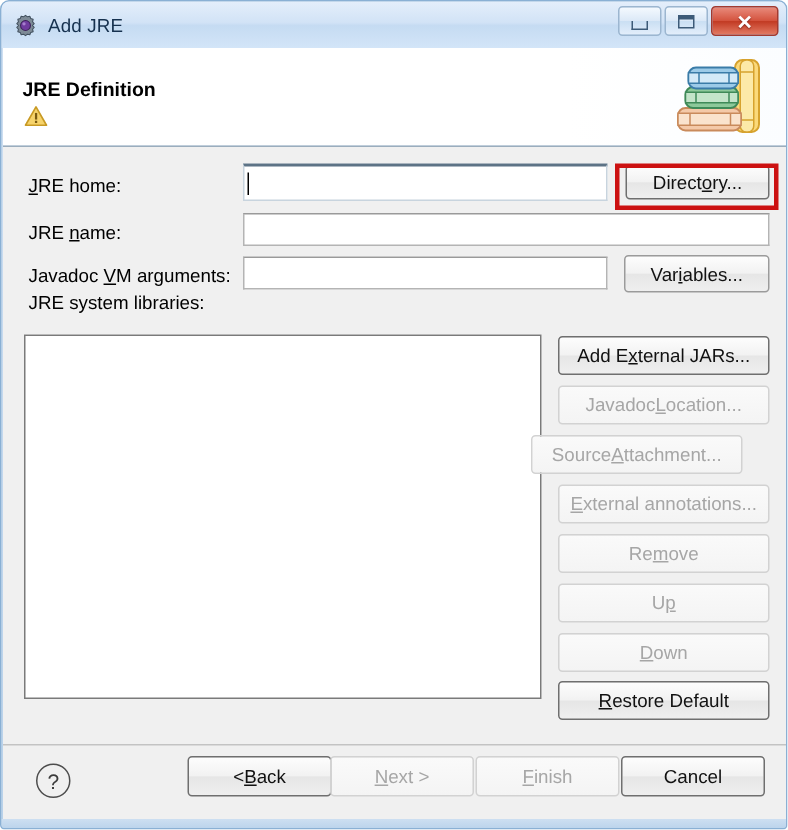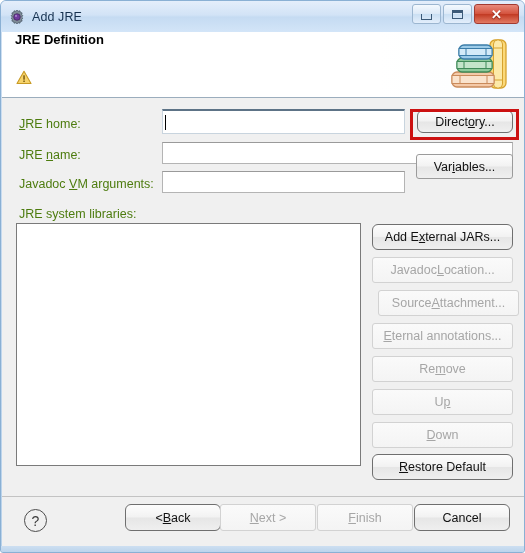--- a/index.html
+++ b/index.html
@@ -96,21 +96,21 @@
     position: absolute;
     left: 1px; top: 31px;
     width: 523px;
     height: 66px;
     box-sizing: border-box;
     background: linear-gradient(to right, #ffffff 0%, #ffffff 72%, #fbfdff 100%);
     border-bottom: 1px solid #9badbd;
   }
   #header-title {
     position: absolute;
-    left: 13px; top: 0;
+    left: 13px; top: 20px;
     font-size: 13px;
     font-weight: bold;
     color: #000000;
   }
   #header-warn-icon {
     position: absolute;
     left: 14px; top: 38px;
     width: 16px; height: 15px;
   }
   #header-msg {
@@ -131,21 +131,21 @@
     left: 1px; top: 97px;
     width: 523px;
     height: 398px;
     background: #f0f0f0;
     box-sizing: border-box;
   }
 
   .field-label {
     position: absolute;
     font-size: 12.5px;
-    color: #4d7c0f;
+    color: #000000;
     white-space: nowrap;
   }
   .mn { text-decoration: underline; }
 
   .txtinput {
     position: absolute;
     box-sizing: border-box;
     background: #ffffff;
     border: 1px solid #b4b4b4;
     border-top-color: #9a9a9a;
@@ -182,21 +182,21 @@
     justify-content: center;
     cursor: default;
     white-space: nowrap;
     padding: 0;
   }
   .btn.disabled {
     color: #a6a6a6;
     border-color: #d2d2d2;
     background: linear-gradient(to bottom, #fafafa 0%, #f4f4f4 100%);
   }
-  .btn.dark-border { border-color: #6f6f6f; border-radius: 6px; }
+  .btn.dark-border { border-color: #6f6f6f; }
 
   
   #libs-list {
     position: absolute;
     left: 14px; top: 222px;
     width: 345px; height: 243px;
     background: #ffffff;
     border: 1px solid #7a7a7a;
     box-sizing: border-box;
   }
@@ -328,51 +328,51 @@
         <span>Direct</span>
         <span class="mn">o</span>
         <span>ry...</span>
       </div>
 
     <div class="field-label" style="left:17px; top:50px;"><span>JRE </span><span class="mn">n</span><span>ame:</span></div>
     <input class="txtinput" style="left: 160px; top: 44px; width: 351px; height: 22px;" value="">
 
     <div class="field-label" style="left:17px; top:79px;"><span>Javadoc </span><span class="mn">V</span><span>M arguments:</span></div>
     <input class="txtinput" style="left: 160px; top: 73px; width: 243px; height: 22px;" value="">
-    <div class="btn" style="left:414px; top:56px; width:97px; height:25px;">
+    <div class="btn" style="left:414px; top:72px; width:97px; height:25px;">
         <span>Var</span>
         <span class="mn">i</span>
         <span>ables...</span>
       </div>
 
-    <div class="field-label" style="left:17px; top:109px;">JRE system libraries:</div>
+    <div class="field-label" style="left:17px; top:97px;">JRE system libraries:</div>
     <div id="libs-list" style="top:125px;"></div>
 
     <div class="btn dark-border" style="left:370px; top:126px; width:141px; height:26px;">
         <span>Add E</span>
         <span class="mn">x</span>
         <span>ternal JARs...</span>
       </div>
 
     <div class="btn disabled" style="left:370px; top:159px; width:141px; height:26px;">
         <span>Javadoc </span>
         <span class="mn">L</span>
         <span>ocation...</span>
       </div>
 
-    <div class="btn disabled" style="left:376px; top:192px; width:141px; height:26px;">
+    <div class="btn disabled" style="left:352px; top:192px; width:141px; height:26px;">
         <span>Source </span>
         <span class="mn">A</span>
         <span>ttachment...</span>
       </div>
 
     <div class="btn disabled" style="left:370px; top:225px; width:141px; height:26px;">
         <span></span>
         <span class="mn">E</span>
-        <span>ternal annotations...</span>
+        <span>xternal annotations...</span>
       </div>
 
     <div class="btn disabled" style="left:370px; top:258px; width:141px; height:26px;text-align:right;">
         <span>Re</span>
         <span class="mn">m</span>
         <span>ove</span>
       </div>
 
     <div class="btn disabled" style="left:370px; top:291px; width:141px; height:26px;">
         <span>U</span>

